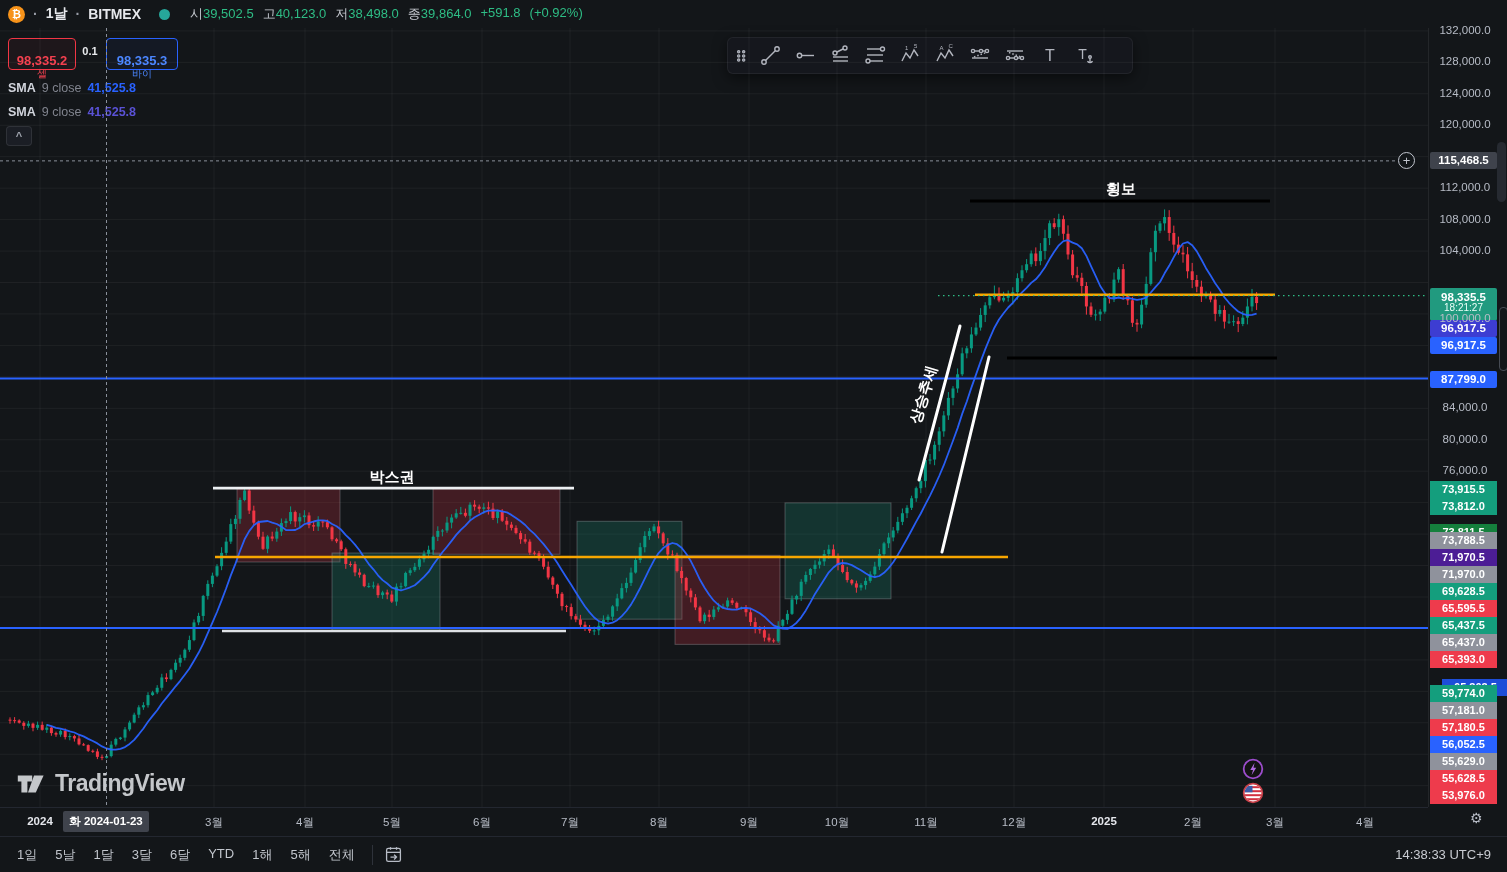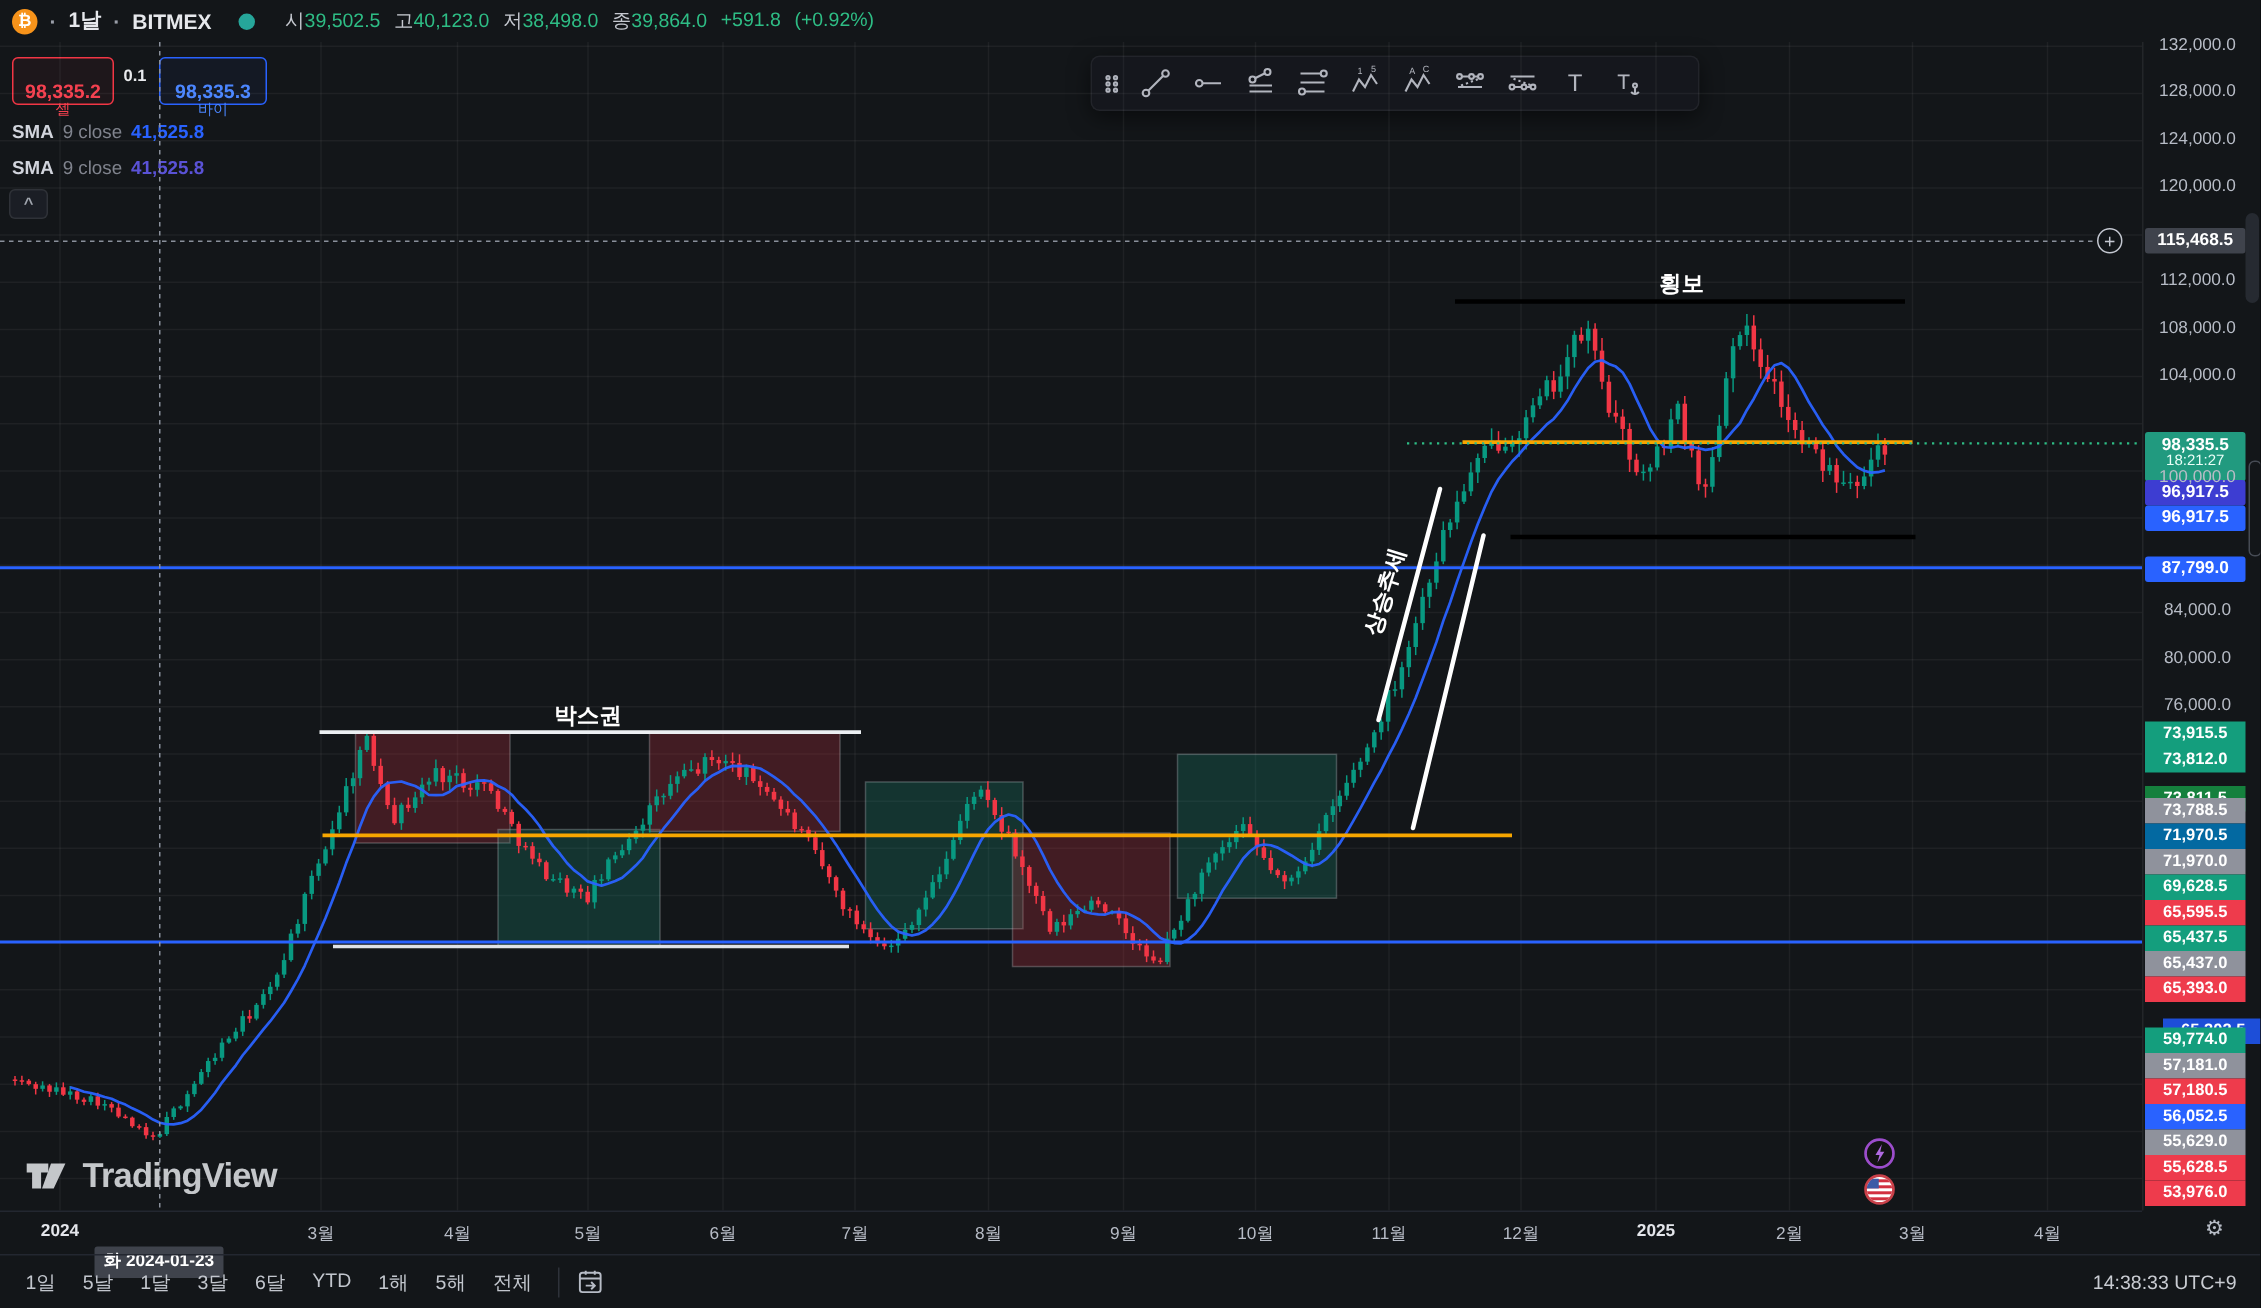--- a/index.html
+++ b/index.html
@@ -47,21 +47,21 @@
   #last-label .c1{line-height:18px;}
   .stk{position:absolute;left:1px;width:67px;height:17px;line-height:17px;text-align:center;font-size:11px;font-weight:700;color:#fff;}
   
   #xh-plus{left:1398px;top:152px;width:17px;height:17px;border:1.5px solid #c3c7d0;border-radius:50%;color:#c3c7d0;
      font-size:13px;line-height:15px;text-align:center;background:rgba(19,22,25,.9);box-sizing:border-box;cursor:pointer;}
   
   #time-axis{left:0;top:807px;width:1428px;height:29px;border-top:1px solid #232730;cursor:ew-resize;}
   .ttick{position:absolute;top:7px;transform:translateX(-50%);font-size:11.5px;color:#b7bcc6;white-space:nowrap;}
   .ttick.major{color:#e4e6eb;font-weight:700;}
   #xh-date{position:absolute;left:63px;top:3px;width:86px;height:21px;line-height:21px;background:#3f434c;color:#fff;
-     border-radius:2px;font-size:11.5px;font-weight:700;text-align:center;margin-top:20px;}
+     border-radius:2px;font-size:11.5px;font-weight:700;text-align:center;}
   #ta-gear{position:absolute;left:1470px;top:810px;font-size:14px;color:#b7bcc6;cursor:pointer;}
   
   #bottom-bar{left:0;top:836px;width:1507px;height:36px;border-top:1px solid #232730;display:flex;align-items:center;padding:0 8px;box-sizing:border-box;}
   .rng{padding:3px 9px;font-size:13px;color:#c2c6cd;cursor:pointer;border-radius:4px;white-space:nowrap;}
   #bb-div{width:1px;height:20px;background:#2e323a;margin:0 8px;}
   #goto-date{width:26px;height:24px;display:flex;align-items:center;justify-content:center;cursor:pointer;}
   #clock{margin-left:auto;font-size:13px;color:#c9ccd2;padding-right:8px;cursor:pointer;}
   
   #watermark{left:16px;top:770px;display:flex;align-items:center;gap:9px;opacity:.92;}
   #watermark .wm-t{font-size:23px;font-weight:700;color:#d4d6da;letter-spacing:-.5px;}
@@ -856,21 +856,21 @@
       <div class="ptick" style="top: 184.6px;">108,000.0</div>
       <div class="ptick" style="top: 216.05px;">104,000.0</div>
       <div class="ptick" style="top: 247.5px; margin-top: 36px;">100,000.0</div>
       <div class="ptick" style="top: 373.3px;">84,000.0</div>
       <div class="ptick" style="top: 404.75px;">80,000.0</div>
       <div class="ptick" style="top: 436.2px;">76,000.0</div>
       <div class="stk" style="top: 452.5px; background: rgb(20, 158, 125);">73,915.5</div>
       <div class="stk" style="top: 469.5px; background: rgb(20, 158, 125);">73,812.0</div>
       <div class="stk" style="top: 496px; background: #15803d;">73,811.5</div>
       <div class="stk" style="top: 503.5px; background: rgb(143, 146, 156);">73,788.5</div>
-      <div class="stk" style="top: 520.5px; background: #0369a1;">71,970.5</div>
+      <div class="stk" style="top: 520.5px; background: #4c1d95;">71,970.5</div>
       <div class="stk" style="top: 537.5px; background: rgb(143, 146, 156);">71,970.0</div>
       <div class="stk" style="top: 554.5px; background: rgb(20, 158, 125);">69,628.5</div>
       <div class="stk" style="top: 571.5px; background: rgb(238, 59, 76);">65,595.5</div>
       <div class="stk" style="top: 588.5px; background: rgb(20, 158, 125);">65,437.5</div>
       <div class="stk" style="top: 605.5px; background: rgb(143, 146, 156);">65,437.0</div>
       <div class="stk" style="top: 622.5px; background: rgb(238, 59, 76);">65,393.0</div>
       <div class="stk" style="top: 651px; background: #1d4ed8; margin-left: 12px;">65,302.5</div>
       <div class="stk" style="top: 656.5px; background: rgb(20, 158, 125);">59,774.0</div>
       <div class="stk" style="top: 673.5px; background: rgb(143, 146, 156);">57,181.0</div>
       <div class="stk" style="top: 690.5px; background: rgb(238, 59, 76);">57,180.5</div>

